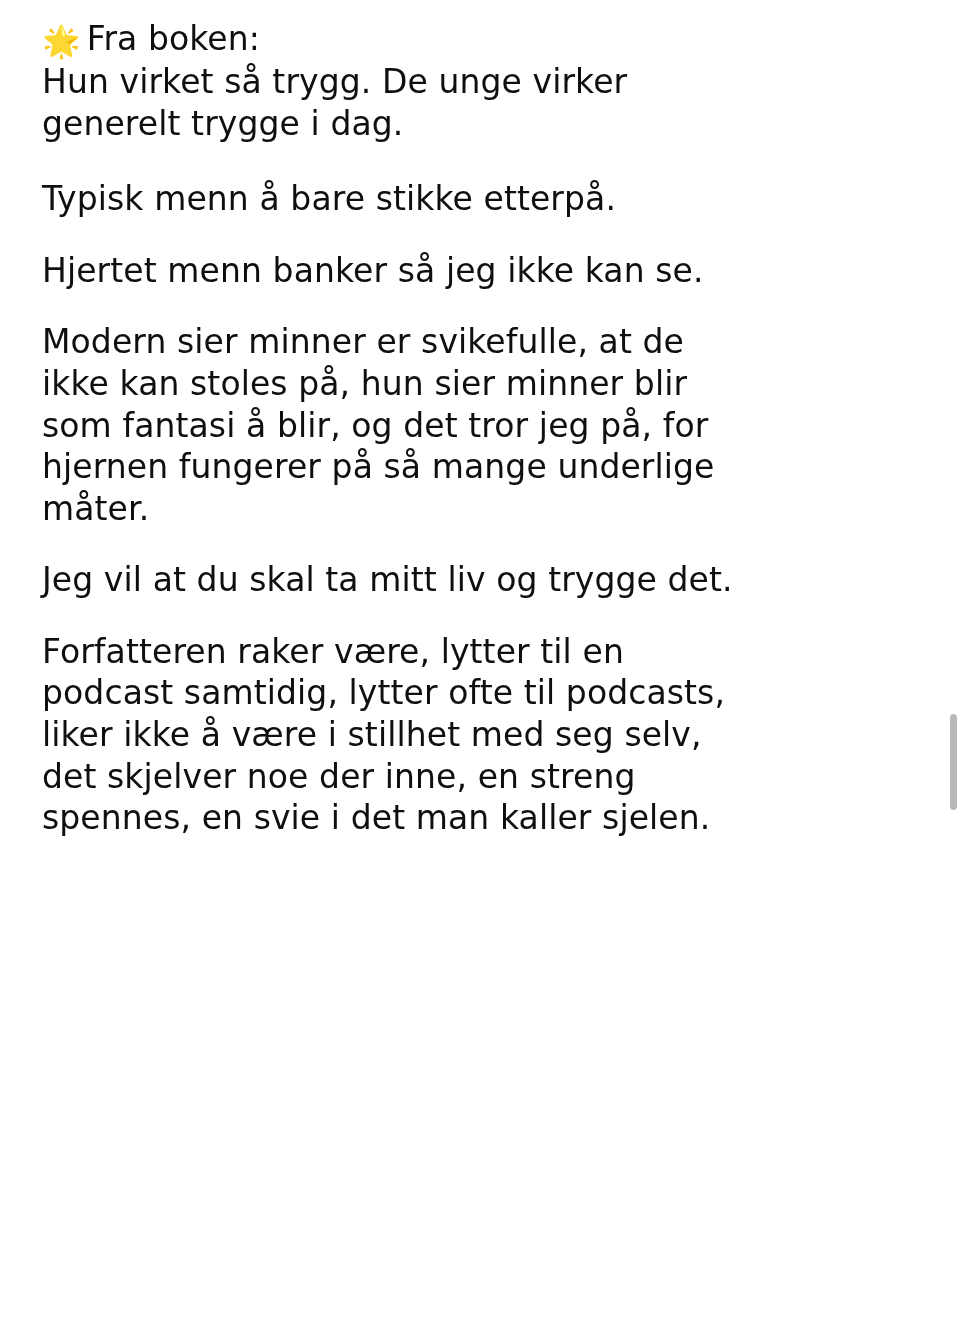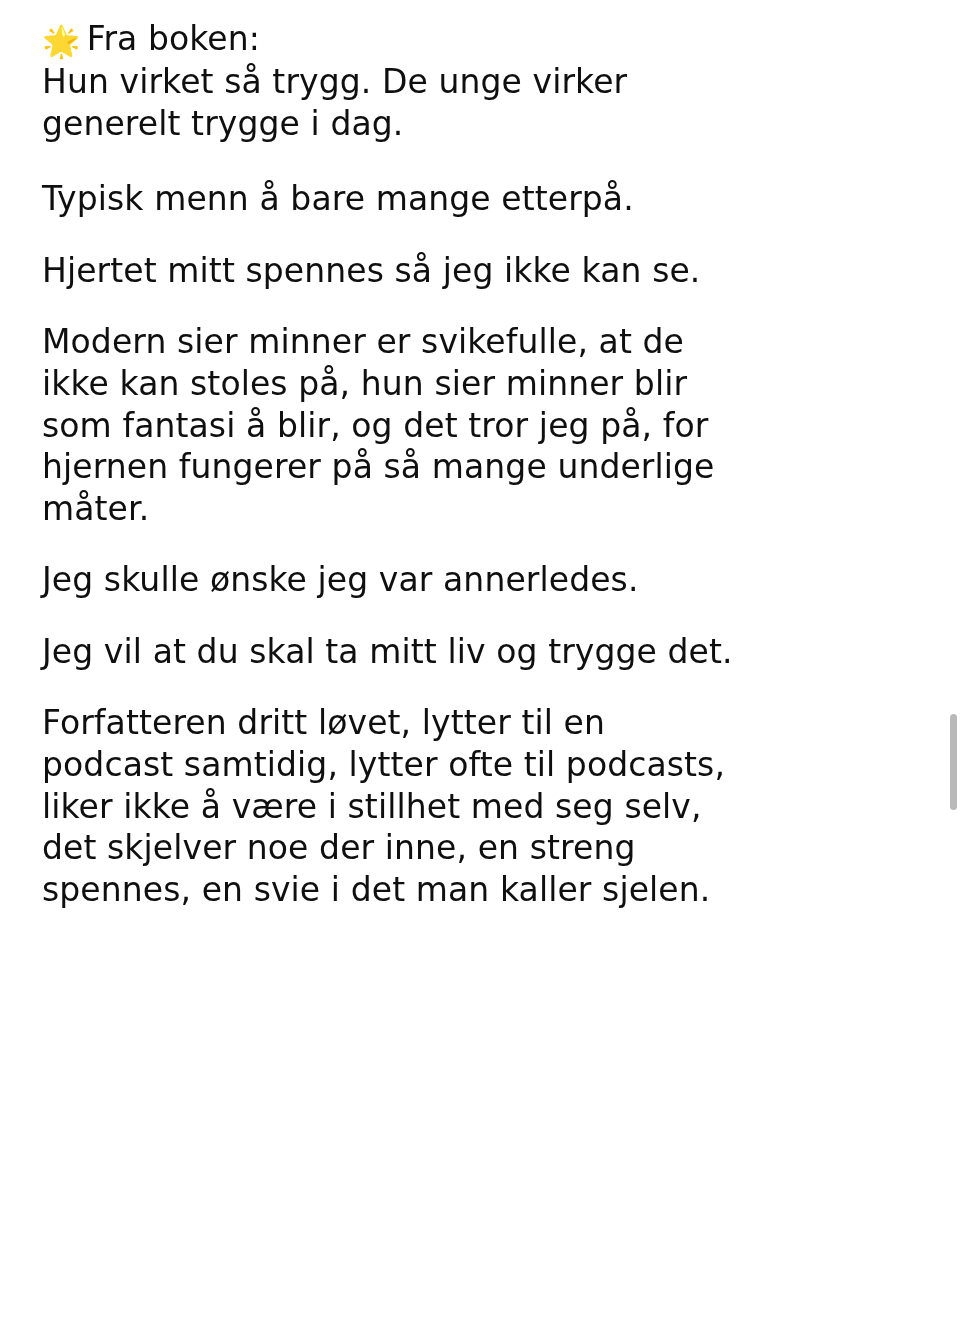--- a/index.html
+++ b/index.html
@@ -59,31 +59,30 @@
 </style>
 </head>
 <body>
 
 <div class="page">
 
   <p class="para first"><span class="emoji">🌟</span><span style="white-space: pre-line;">Fra boken:
 Hun virket så trygg. De unge virker generelt trygge i dag.</span></p>
 
 
-  <p class="para">Typisk menn å bare mange etterpå.</p>
+  <p class="para">Typisk menn å bare stikke etterpå.</p>
 
-  <p class="para">Hjertet mitt spennes så jeg ikke kan se.</p>
+  <p class="para">Hjertet menn banker så jeg ikke kan se.</p>
 
   <p class="para">Modern sier minner er svikefulle, at de ikke kan stoles på, hun sier minner blir som fantasi å blir, og det tror jeg på, for hjernen fungerer på så mange underlige måter.</p>
 
-  <p class="para">Jeg skulle ønske jeg var annerledes.</p>
 
 
 
   <p class="para">Jeg vil at du skal ta mitt liv og trygge det.</p>
 
-  <p class="para">Forfatteren dritt løvet, lytter til en podcast samtidig, lytter ofte til podcasts, liker ikke å være i stillhet med seg selv, det skjelver noe der inne, en streng spennes, en svie i det man kaller sjelen.</p>
+  <p class="para">Forfatteren raker være, lytter til en podcast samtidig, lytter ofte til podcasts, liker ikke å være i stillhet med seg selv, det skjelver noe der inne, en streng spennes, en svie i det man kaller sjelen.</p>
 
 </div>
 
 <div class="scrollbar-track">
   <div class="scrollbar-thumb"></div>
 </div>
 
 </body></html>

